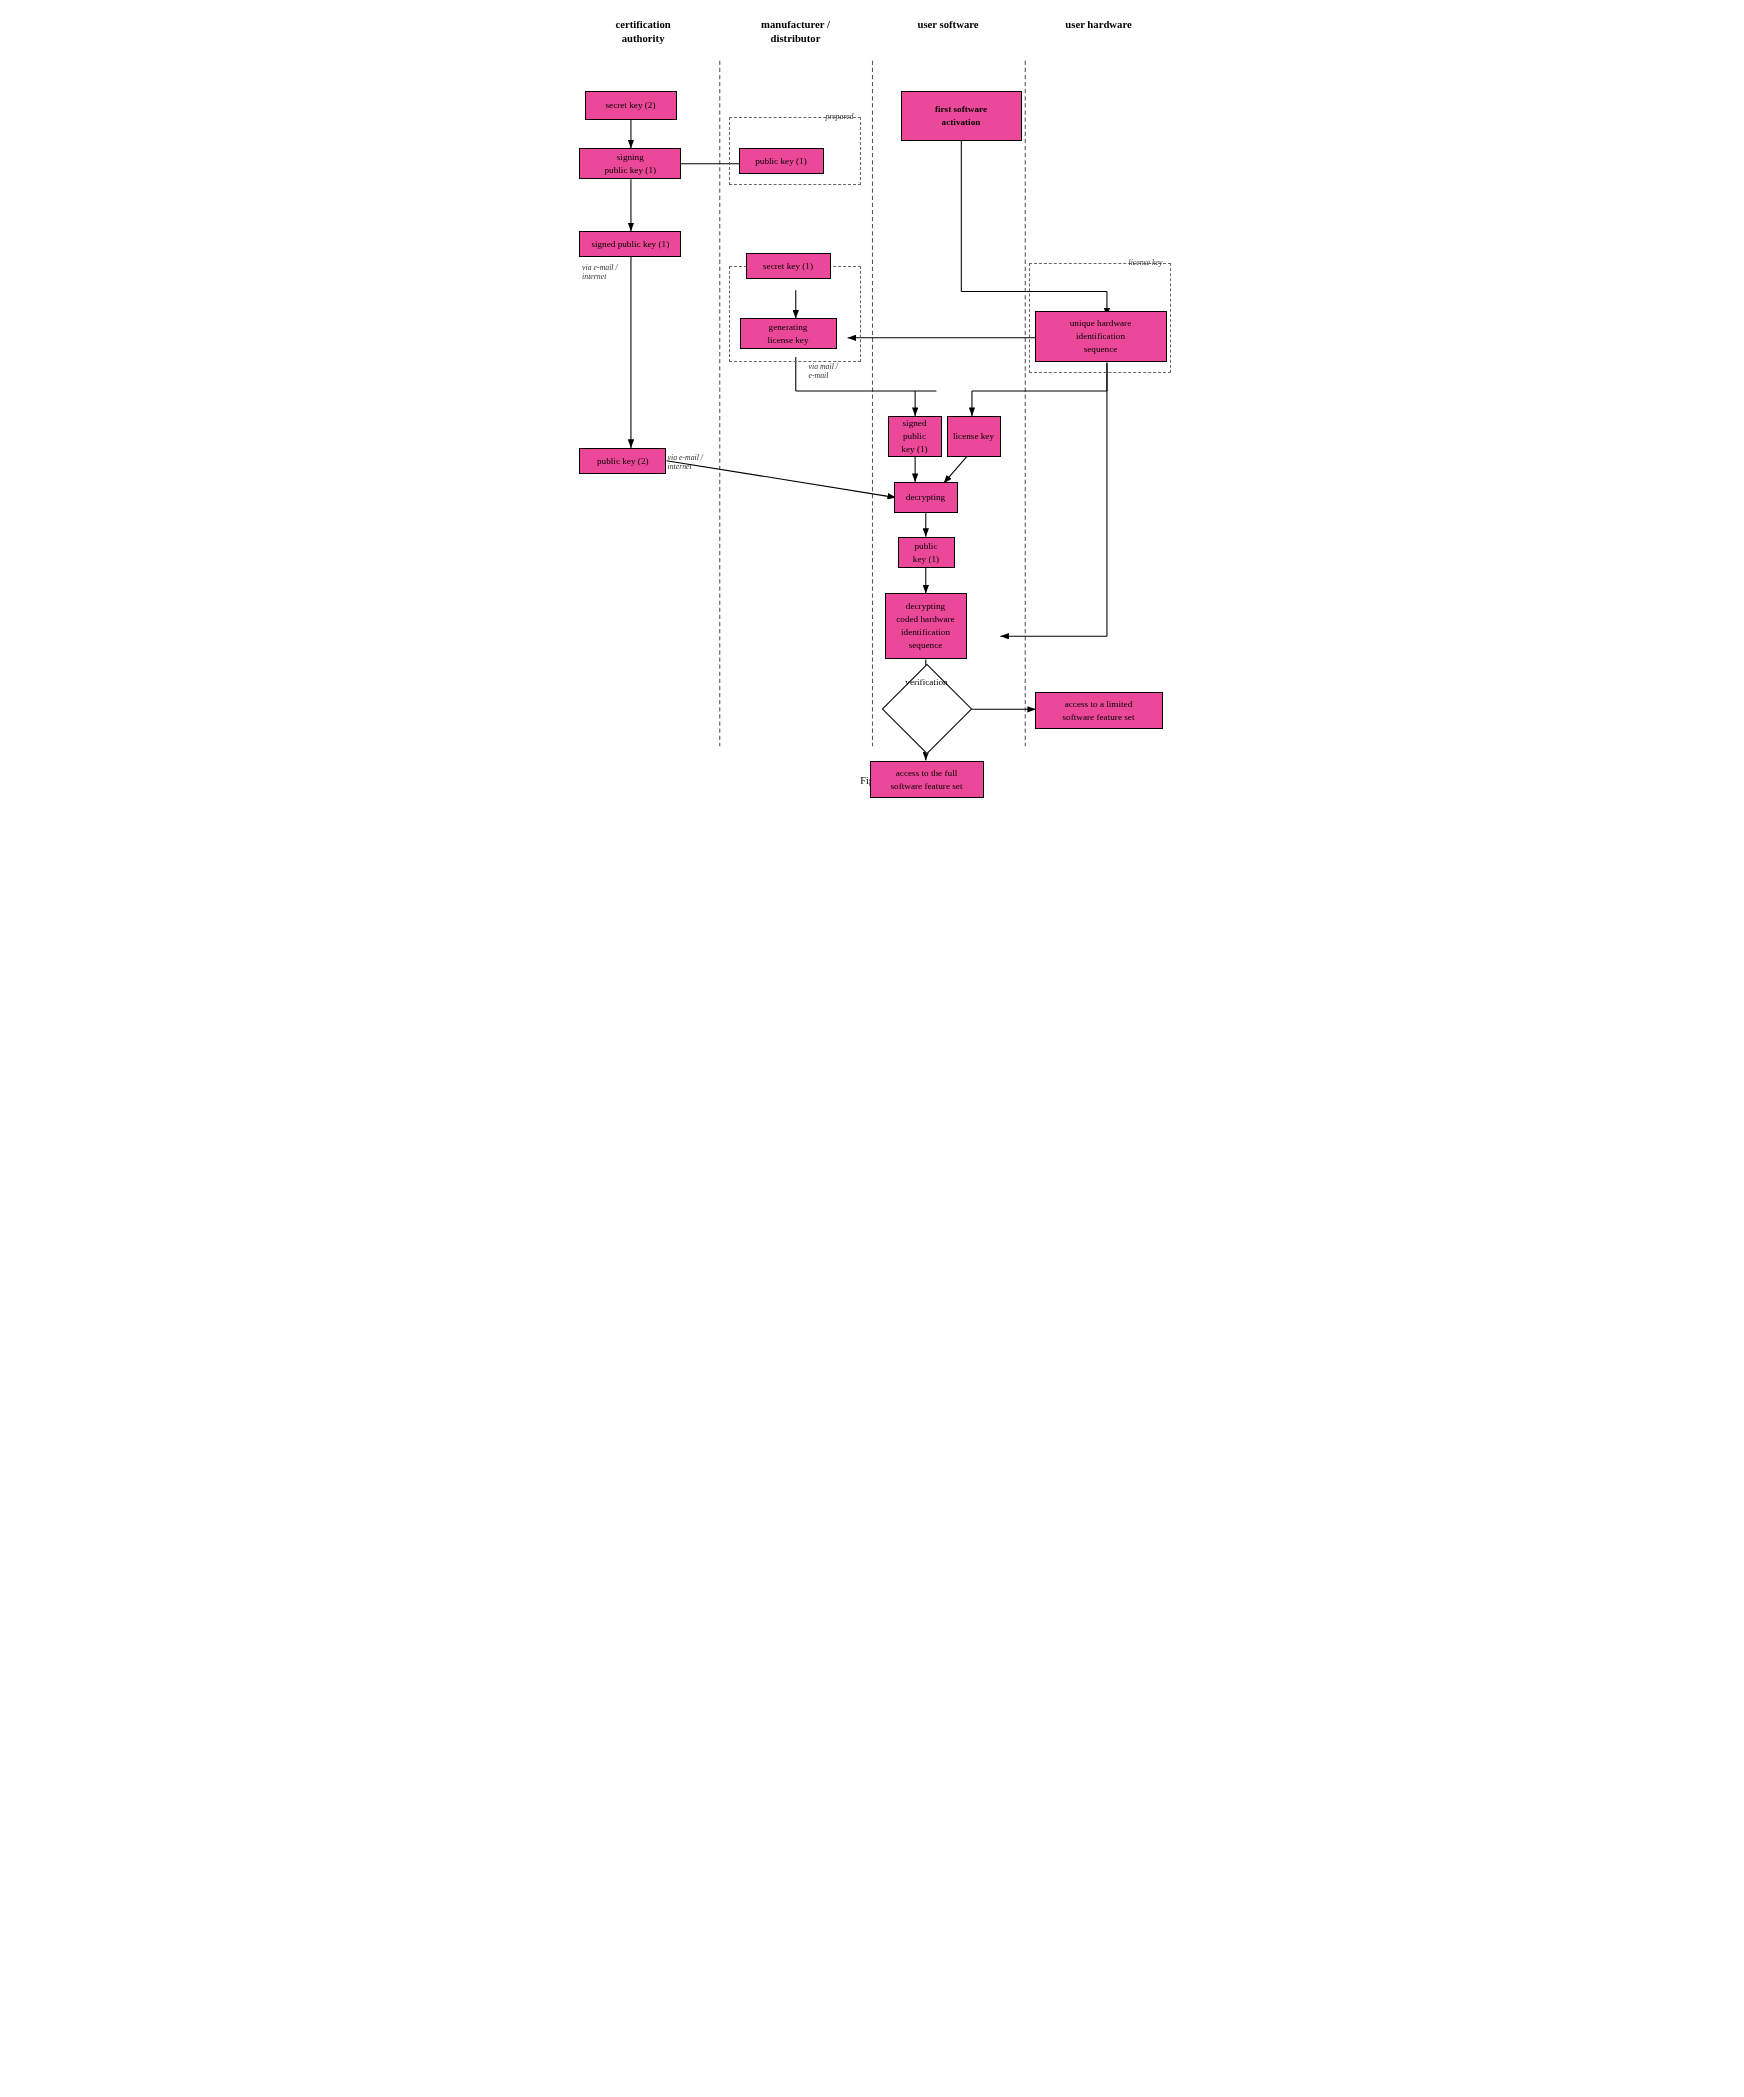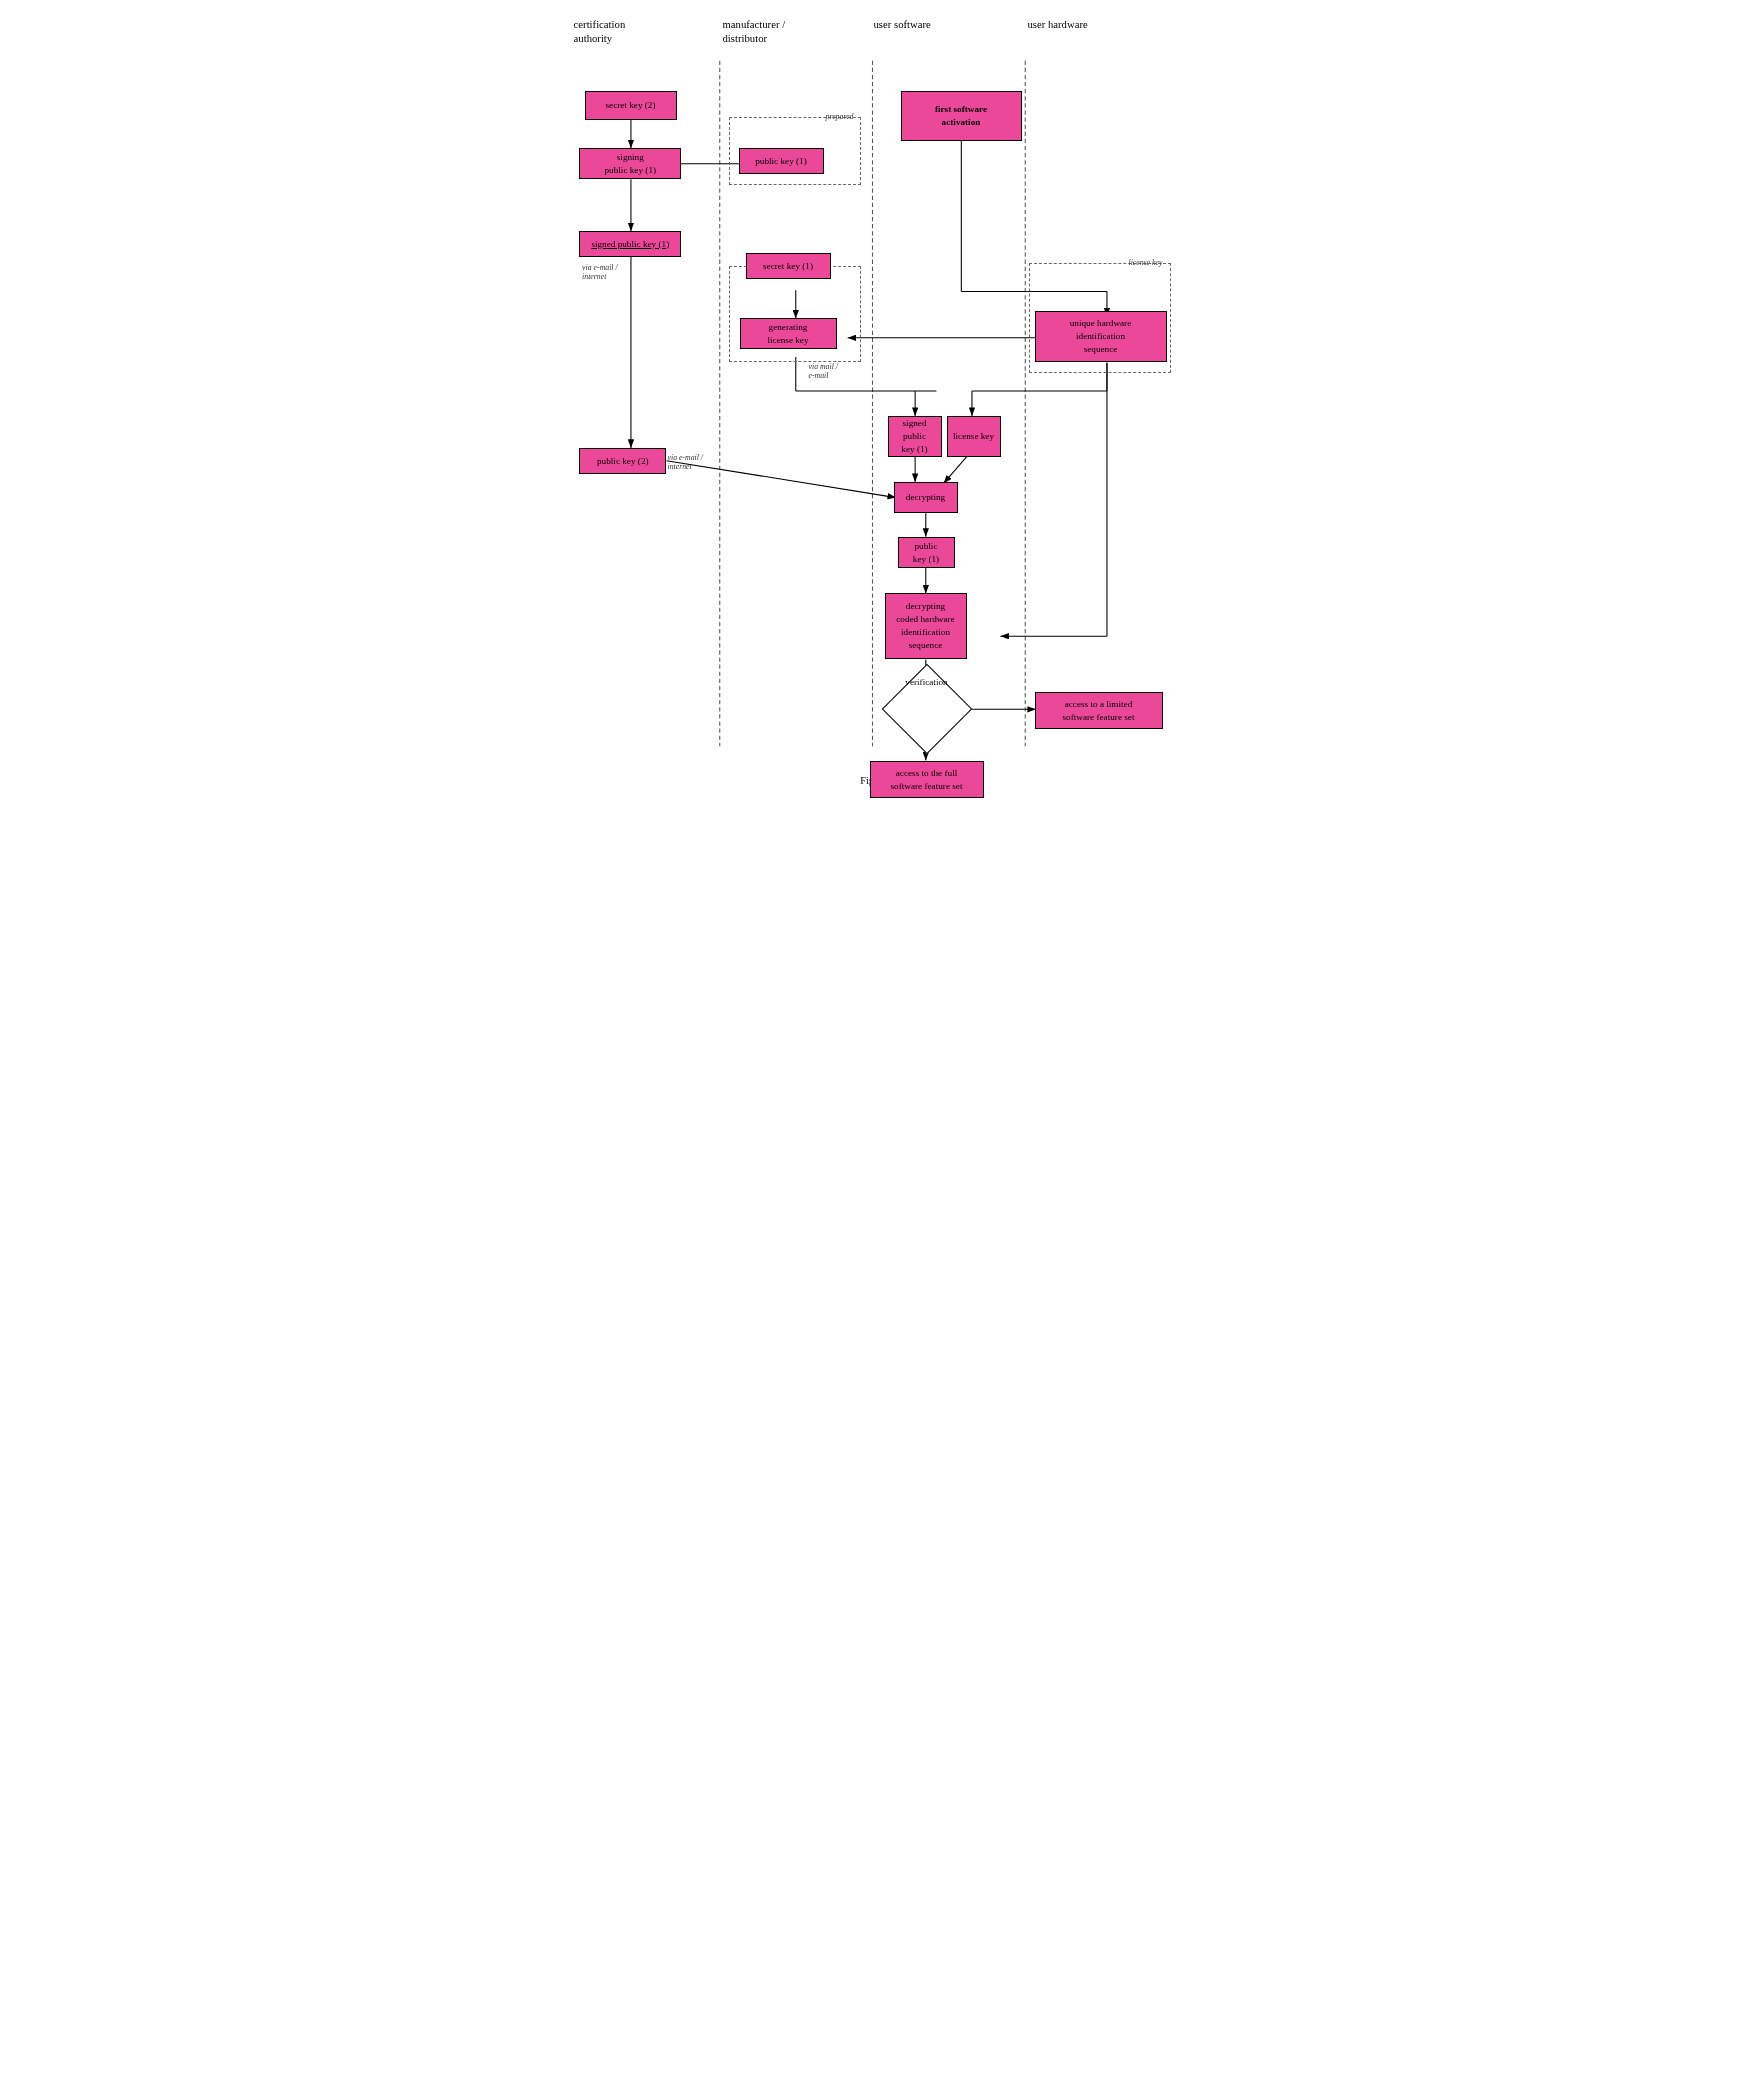--- a/index.html
+++ b/index.html
@@ -17,21 +17,22 @@
       position: relative;
       width: 611px;
       height: 747px;
       margin: 0 auto;
     }
 
     
     .col-header {
       position: absolute;
       top: 0;
-      font-weight: normal;
+      text-align: center;
+      font-weight: bold;
       font-size: 10.7px;
       line-height: 1.3;
     }
 
     
     .box {
       position: absolute;
       border: 1.1px solid #000;
       background: #ec4899;
       text-align: center;
@@ -180,21 +181,21 @@
   <div class="col-header" style="left:156px; width:146px; top:3.6px;">manufacturer /<br>distributor</div>
 
   <div class="col-header" style="left:307px; width:149px; top:3.6px;">user software</div>
 
   <div class="col-header" style="left:461px; width:142px; top:3.6px;">user hardware</div>
 
   <div class="box" style="left:18px; top:77px; width:92px; height:28.4px;">secret key (2)</div>
 
   <div class="box" style="left:12.8px; top:134px; width:102px; height:31px;">signing<br>public key (1)</div>
 
-  <div class="box" style="left:12.8px; top:217px; width:102px; height:25.6px;text-decoration:underline;">signed public key (1)</div>
+  <div class="box" style="left:12.8px; top:217px; width:102px; height:25.6px;">signed public key (1)</div>
 
   <div class="box" style="left:12.8px; top:434px; width:87px; height:25.6px;">public key (2)</div>
 
   <div class="arrow-label" style="left:101px; top:439px;">via e-mail /<br>internet</div>
 
   <div class="arrow-label" style="left:15.6px; top:249px;">via e-mail /<br>internet</div>
 
   <div class="region-box" style="left:162px; top:103px; width:132px; height:68px;"></div>
   <div class="region-label" style="left:259px; top:98px;">prepared</div>
 

